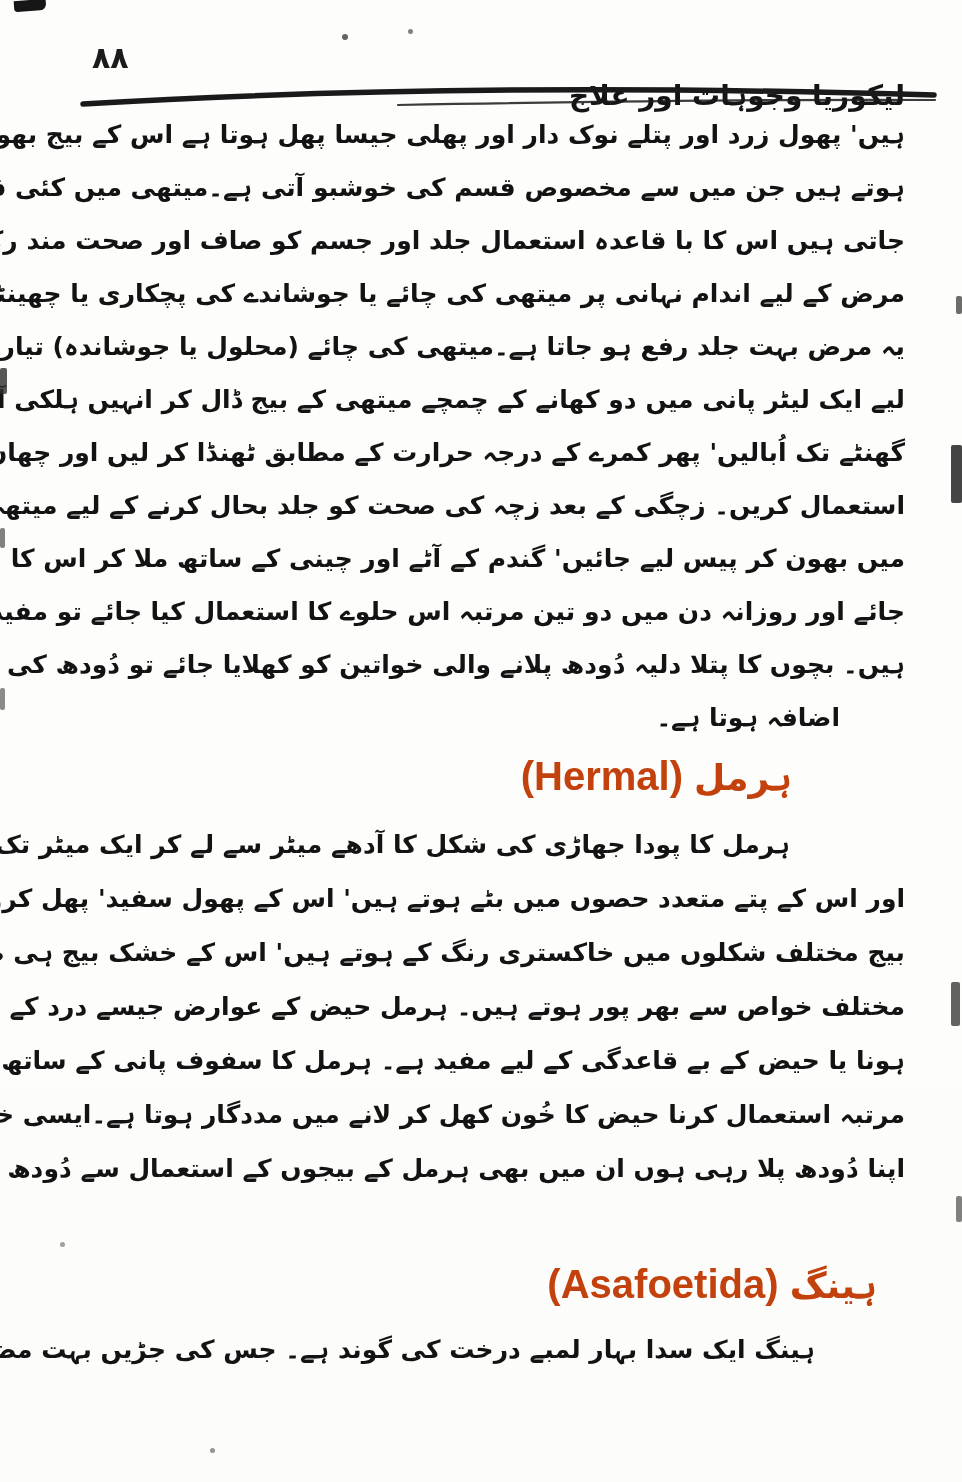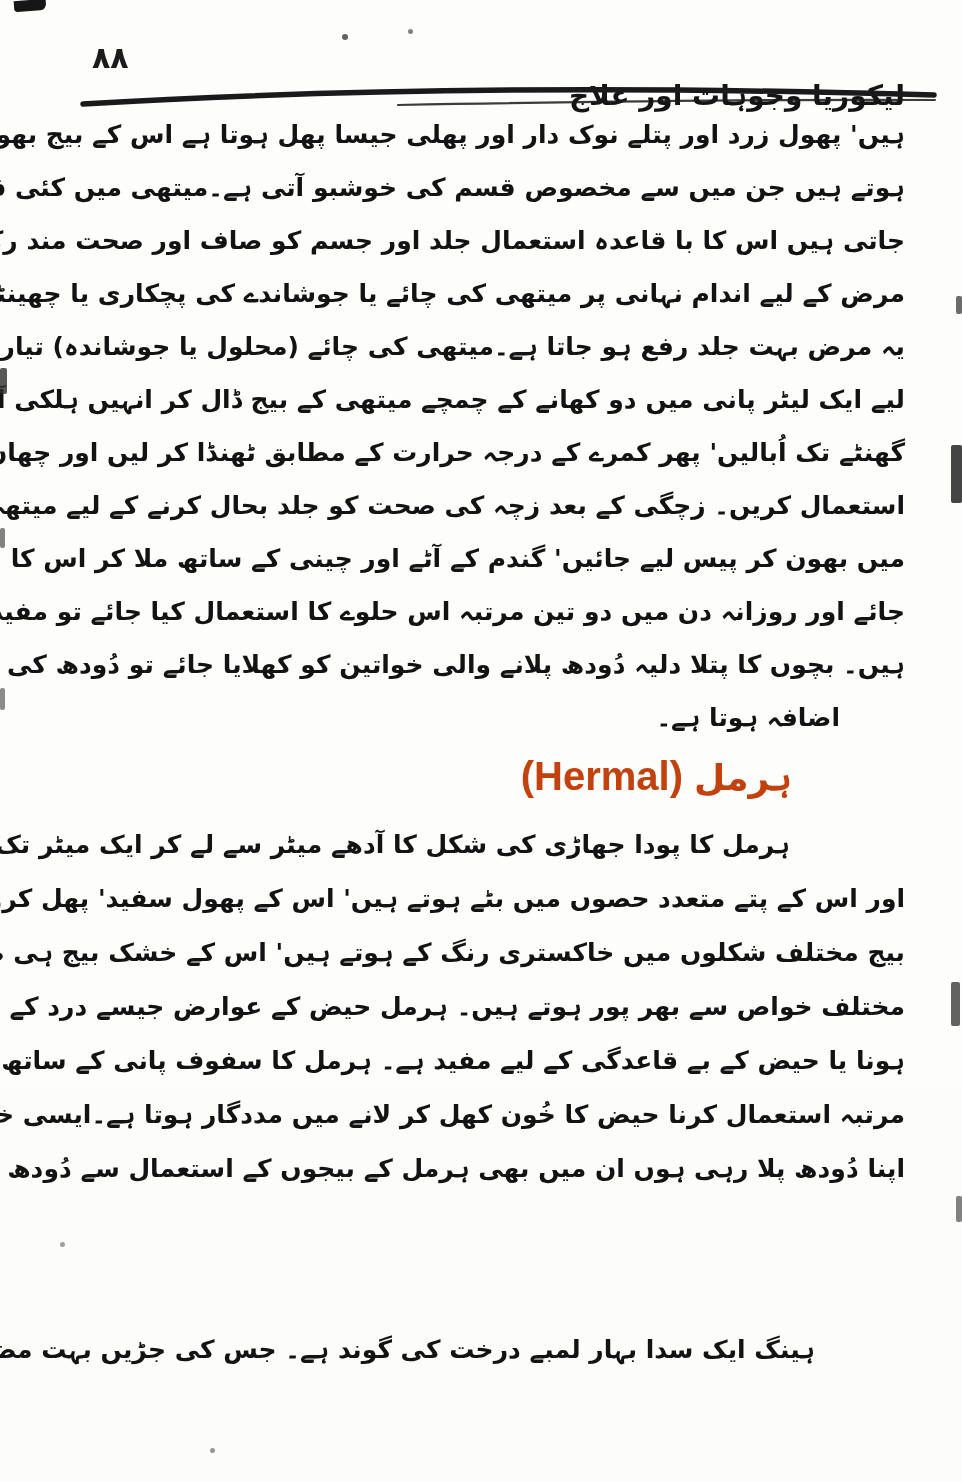--- a/index.html
+++ b/index.html
@@ -107,20 +107,24 @@
   <div class="para para2">
     <div class="line indent-first">ہرمل کا پودا جھاڑی کی شکل کا آدھے میٹر سے لے کر ایک میٹر تک بلند ہوتا ہے</div>
     <div class="line">اور اس کے پتے متعدد حصوں میں بٹے ہوتے ہیں' اس کے پھول سفید' پھل کروی اور</div>
     <div class="line">بیج مختلف شکلوں میں خاکستری رنگ کے ہوتے ہیں' اس کے خشک بیج ہی طبی لحاظ سے</div>
     <div class="line">مختلف خواص سے بھر پور ہوتے ہیں۔ ہرمل حیض کے عوارض جیسے درد کے ساتھ حیض کا</div>
     <div class="line">ہونا یا حیض کے بے قاعدگی کے لیے مفید ہے۔ ہرمل کا سفوف پانی کے ساتھ دن میں تین</div>
     <div class="line">مرتبہ استعمال کرنا حیض کا خُون کھل کر لانے میں مددگار ہوتا ہے۔ایسی خواتین جو بچوں کا</div>
     <div class="line">اپنا دُودھ پلا رہی ہوں ان میں بھی ہرمل کے بیجوں کے استعمال سے دُودھ کی مقدار اور</div>
   </div>
 
+  <div class="section-heading heading-asafoetida">
+    <span class="urdu-name">ہینگ</span>
+    <span class="latin-name">(Asafoetida)</span>
+  </div>
 
   <div class="para para3">
     <div class="line short indent-p3">ہینگ ایک سدا بہار لمبے درخت کی گوند ہے۔ جس کی جڑیں بہت مضبوط اور گاجر کی</div>
   </div>
 
   <div class="artifact a-corner"></div>
   <div class="artifact a-dot1"></div>
   <div class="artifact a-dot2"></div>
   <div class="artifact a-left1"></div>
   <div class="artifact a-left2"></div>

